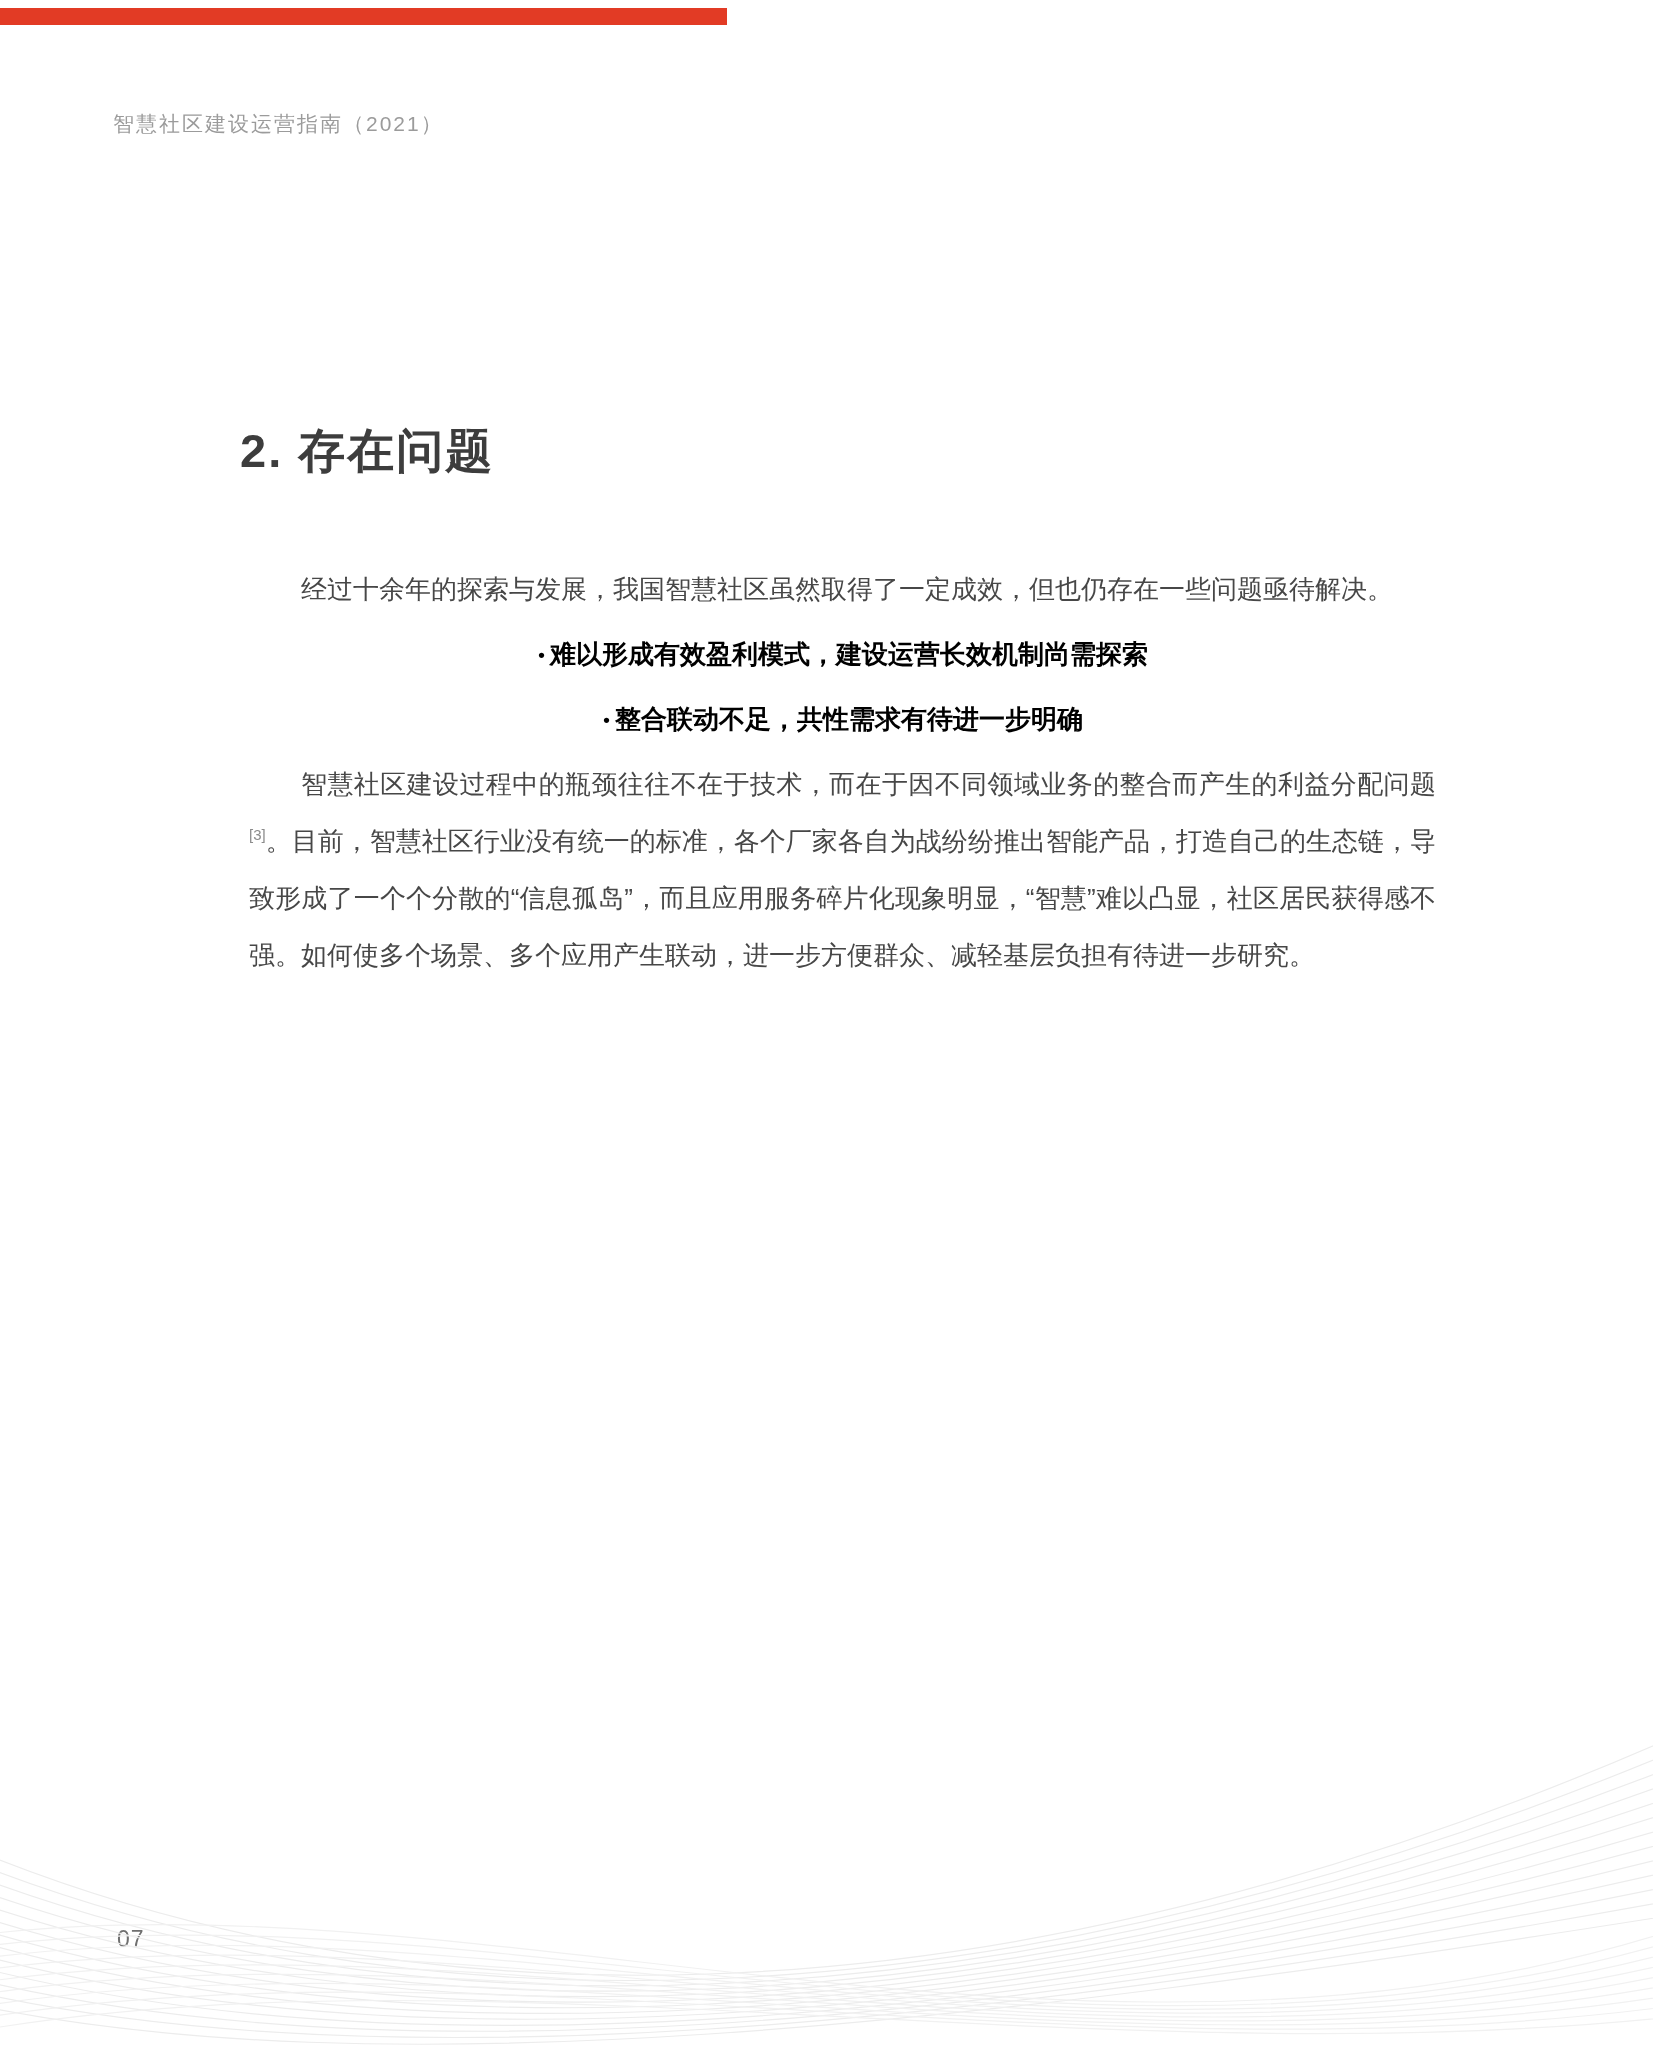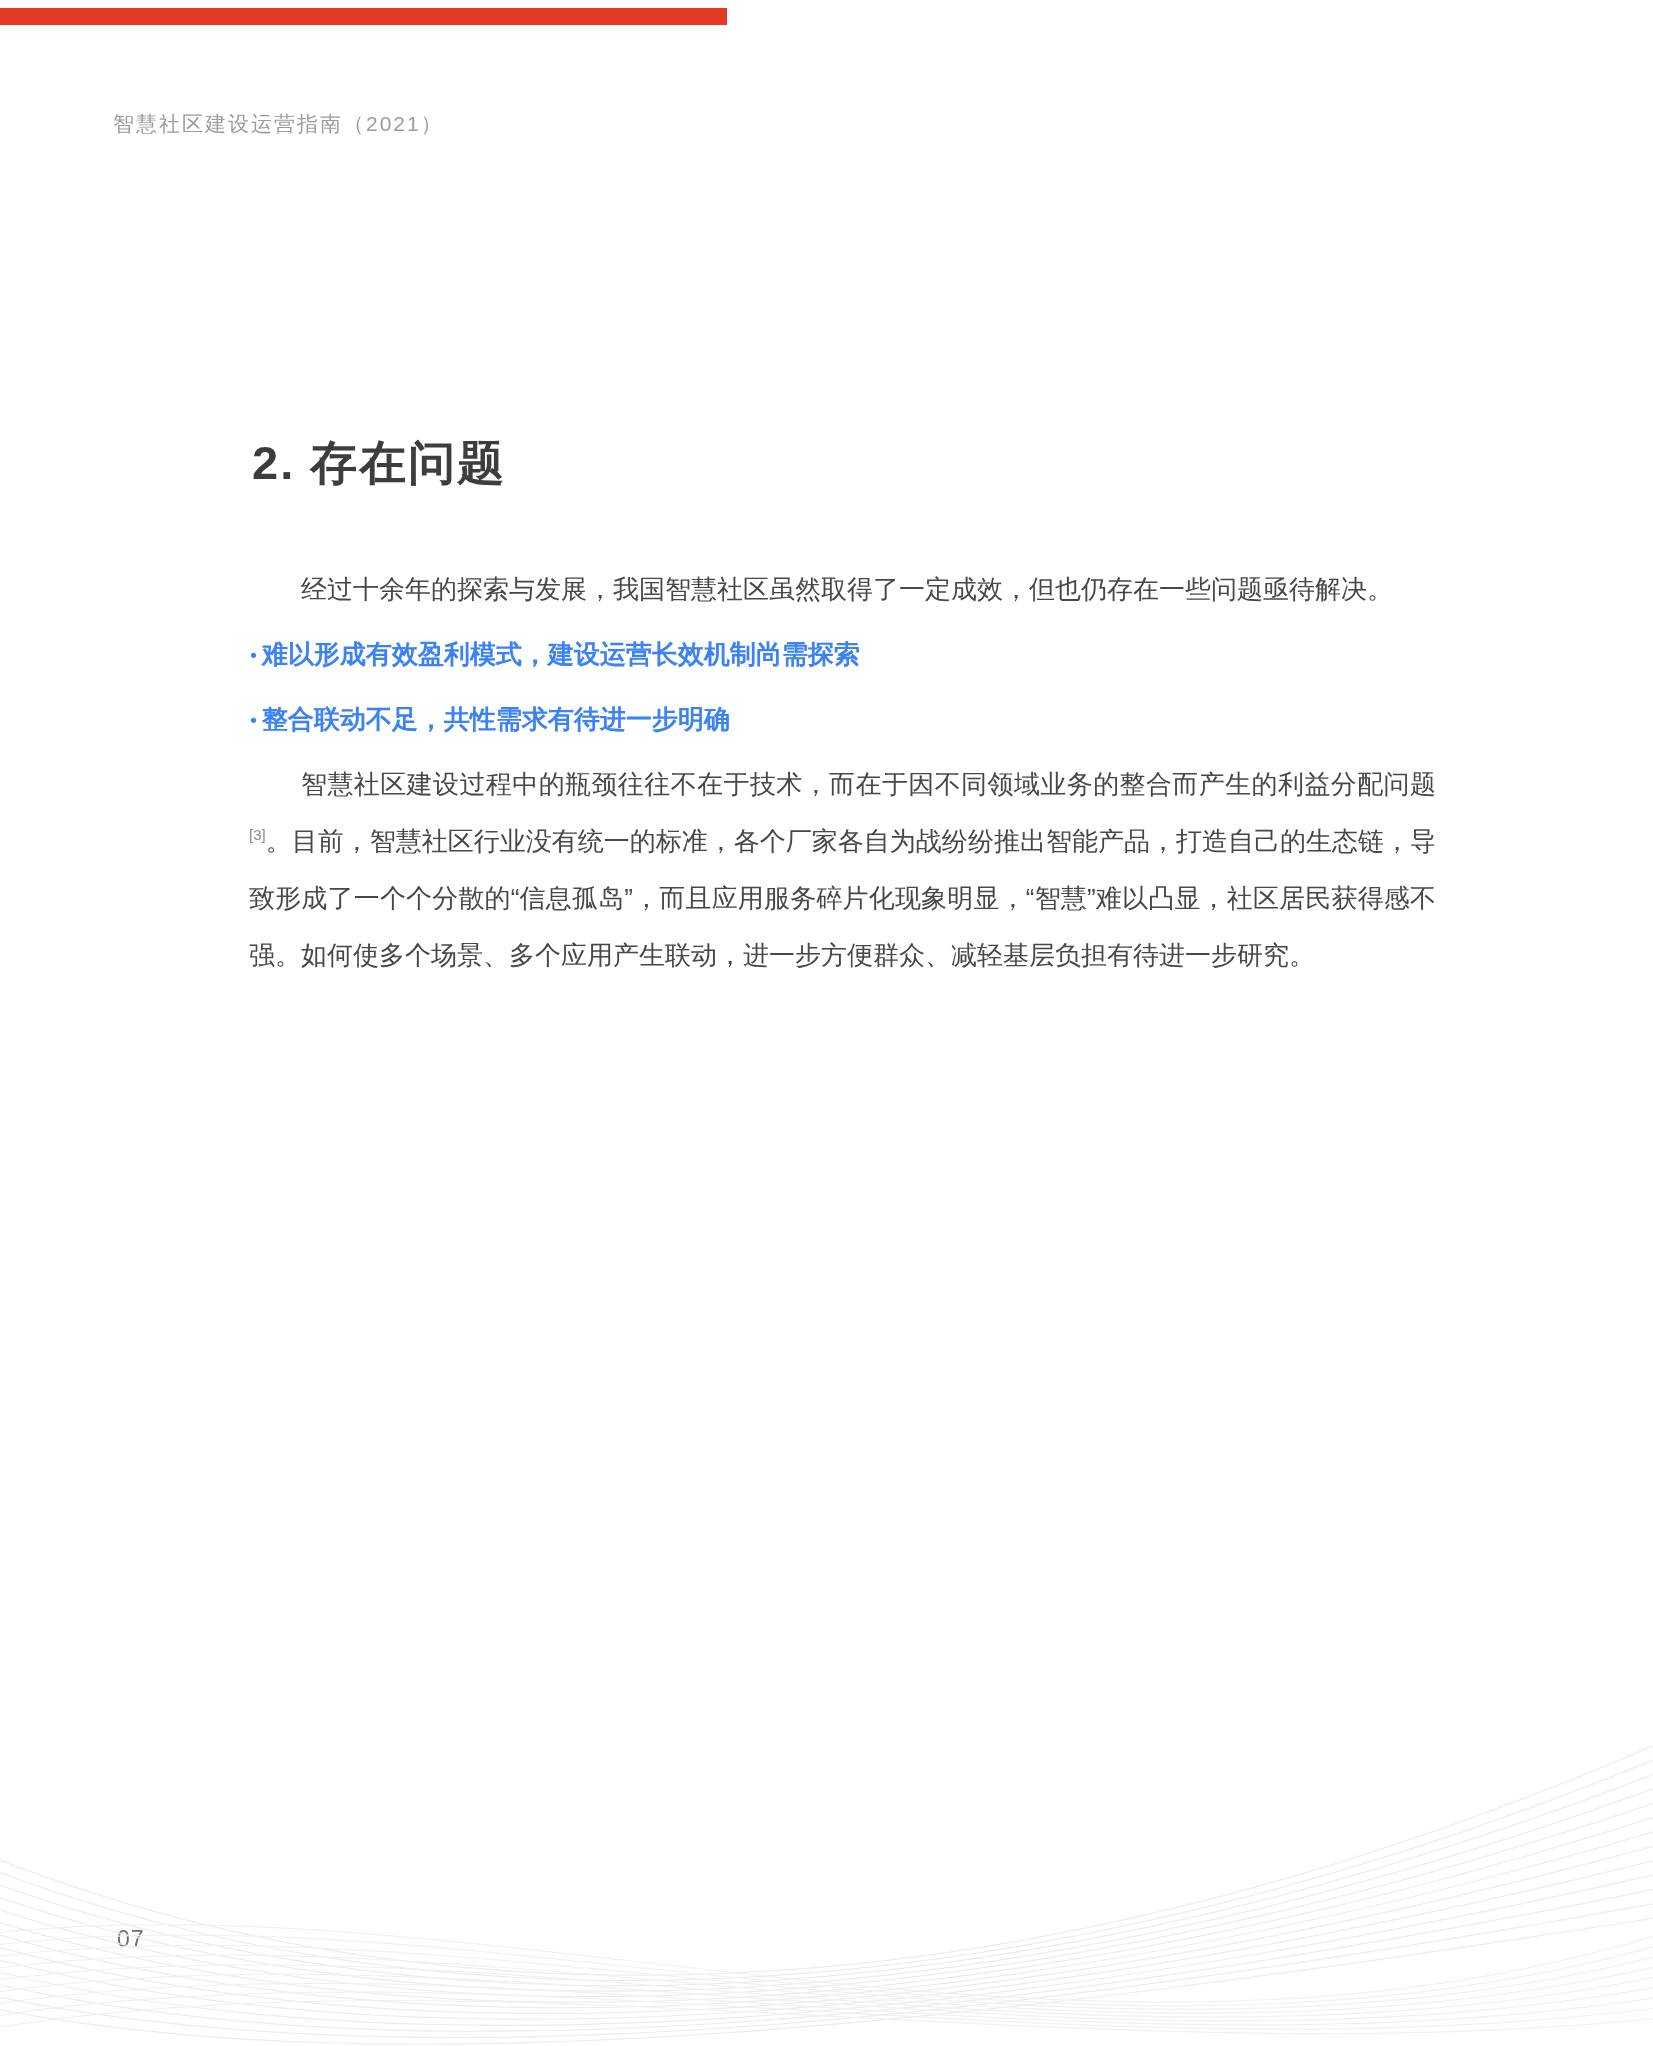--- a/index.html
+++ b/index.html
@@ -56,22 +56,22 @@
 
   .content p { margin: 8px; padding: 0; }
 
   .para {
     text-indent: 2em;
   }
 
   .bullet-line {
     padding-left: 2em;
     font-weight: 700;
-    color: #3b82f6;
-    text-align: left;
+    color: #000000;
+    text-align: center;
   }
 
   .bullet-line .marker {
     display: inline-block;
     transform: scale(0.72);
     margin-right: 4px;
   }
 
   .para sup {
     font-size: 15px;
@@ -98,21 +98,21 @@
     pointer-events: none;
   }
 </style>
 </head>
 <body>
 
 <div class="accent-bar"></div>
 
 <div class="doc-header">智慧社区建设运营指南（2021）</div>
 
-<h1 class="page-title" style="margin:12px;">2. 存在问题</h1>
+<h1 class="page-title" style="margin:0;">2. 存在问题</h1>
 
 <div class="content" id="content">
     <p class="para"><span>经过十余年的探索与发展，我国智慧社区虽然取得了一定成效，但也仍存在一些问题亟待解决。</span></p>
     <p class="bullet-line"><span class="marker">•</span><span>难以形成有效盈利模式，建设运营长效机制尚需探索</span></p>
     <p class="bullet-line"><span class="marker">•</span><span>整合联动不足，共性需求有待进一步明确</span></p>
     <p class="para"><span>智慧社区建设过程中的瓶颈往往不在于技术，而在于因不同领域业务的整合而产生的利益分配问题</span><sup>[3]</sup><span>。目前，智慧社区行业没有统一的标准，各个厂家各自为战纷纷推出智能产品，打造自己的生态链，导致形成了一个个分散的“信息孤岛”，而且应用服务碎片化现象明显，“智慧”难以凸显，社区居民获得感不强。如何使多个场景、多个应用产生联动，进一步方便群众、减轻基层负担有待进一步研究。</span></p>
   </div>
 
 <div class="page-number">07</div>
 

